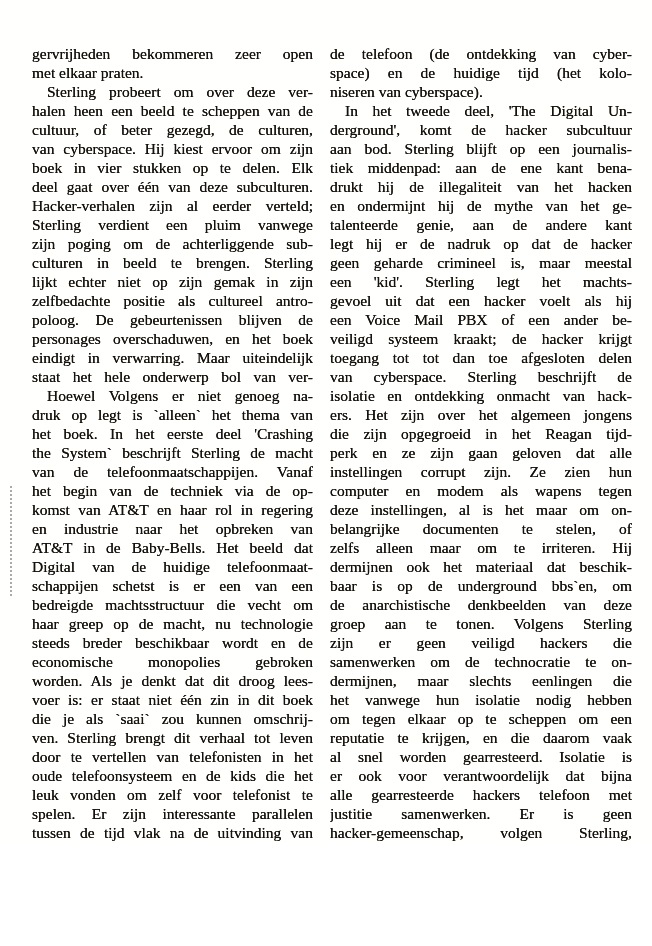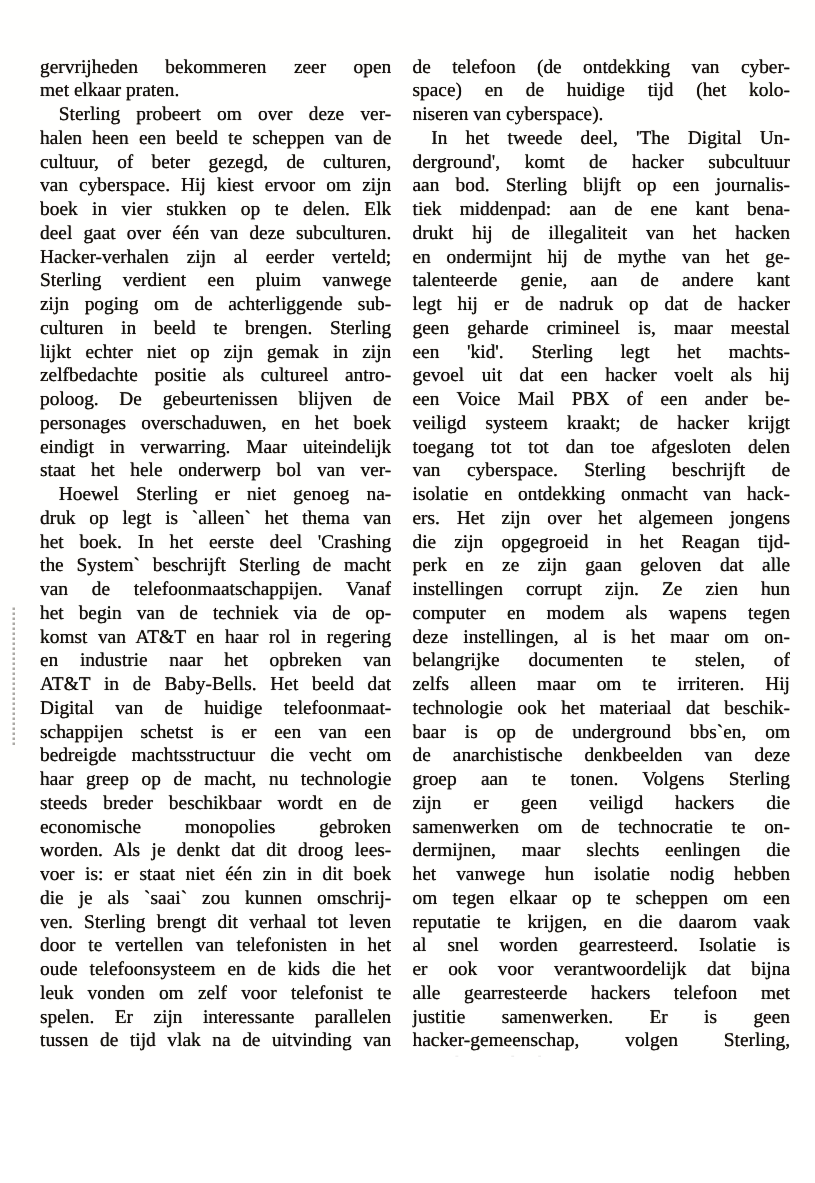--- a/index.html
+++ b/index.html
@@ -75,21 +75,21 @@
       <div class="line">Hacker-verhalen zijn al eerder verteld;</div>
       <div class="line">Sterling verdient een pluim vanwege</div>
       <div class="line">zijn poging om de achterliggende sub-</div>
       <div class="line">culturen in beeld te brengen. Sterling</div>
       <div class="line">lijkt echter niet op zijn gemak in zijn</div>
       <div class="line">zelfbedachte positie als cultureel antro-</div>
       <div class="line">poloog. De gebeurtenissen blijven de</div>
       <div class="line">personages overschaduwen, en het boek</div>
       <div class="line">eindigt in verwarring. Maar uiteindelijk</div>
       <div class="line">staat het hele onderwerp bol van ver-</div>
-      <div class="line indent">Hoewel Sterling er niet genoeg na-</div>
+      <div class="line indent">Hoewel Volgens er niet genoeg na-</div>
       <div class="line">druk op legt is `alleen` het thema van</div>
       <div class="line">het boek. In het eerste deel 'Crashing</div>
       <div class="line">the System` beschrijft Sterling de macht</div>
       <div class="line">van de telefoonmaatschappijen. Vanaf</div>
       <div class="line">het begin van de techniek via de op-</div>
       <div class="line">komst van AT&amp;T en haar rol in regering</div>
       <div class="line">en industrie naar het opbreken van</div>
       <div class="line">AT&amp;T in de Baby-Bells. Het beeld dat</div>
       <div class="line">Digital van de huidige telefoonmaat-</div>
       <div class="line">schappijen schetst is er een van een</div>
@@ -128,21 +128,21 @@
       <div class="line">van cyberspace. Sterling beschrijft de</div>
       <div class="line">isolatie en ontdekking onmacht van hack-</div>
       <div class="line">ers. Het zijn over het algemeen jongens</div>
       <div class="line">die zijn opgegroeid in het Reagan tijd-</div>
       <div class="line">perk en ze zijn gaan geloven dat alle</div>
       <div class="line">instellingen corrupt zijn. Ze zien hun</div>
       <div class="line">computer en modem als wapens tegen</div>
       <div class="line">deze instellingen, al is het maar om on-</div>
       <div class="line">belangrijke documenten te stelen, of</div>
       <div class="line">zelfs alleen maar om te irriteren. Hij</div>
-      <div class="line">technologie ook het materiaal dat beschik-</div>
+      <div class="line">dermijnen ook het materiaal dat beschik-</div>
       <div class="line">baar is op de underground bbs`en, om</div>
       <div class="line">de anarchistische denkbeelden van deze</div>
       <div class="line">groep aan te tonen. Volgens Sterling</div>
       <div class="line">zijn er geen veiligd hackers die</div>
       <div class="line">samenwerken om de technocratie te on-</div>
       <div class="line">dermijnen, maar slechts eenlingen die</div>
       <div class="line">het vanwege hun isolatie nodig hebben</div>
       <div class="line">om tegen elkaar op te scheppen om een</div>
       <div class="line">reputatie te krijgen, en die daarom vaak</div>
       <div class="line">al snel worden gearresteerd. Isolatie is</div>

